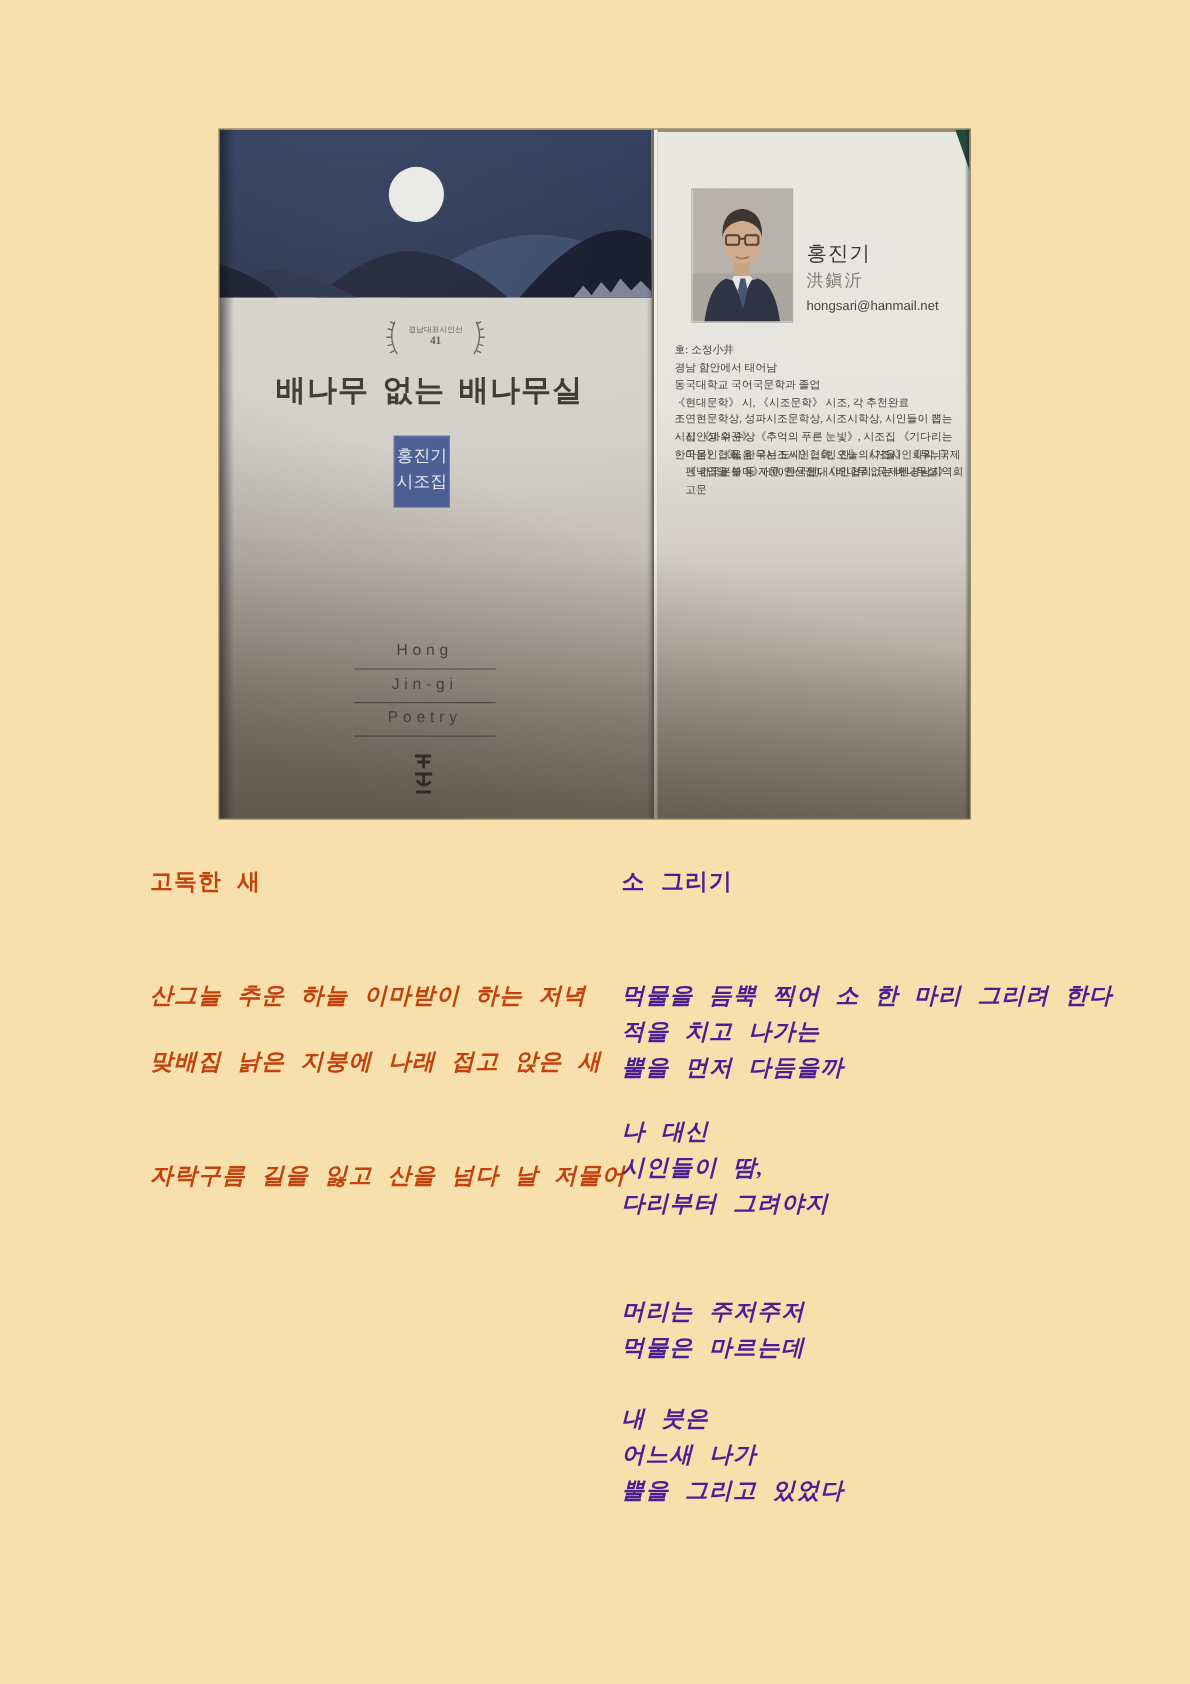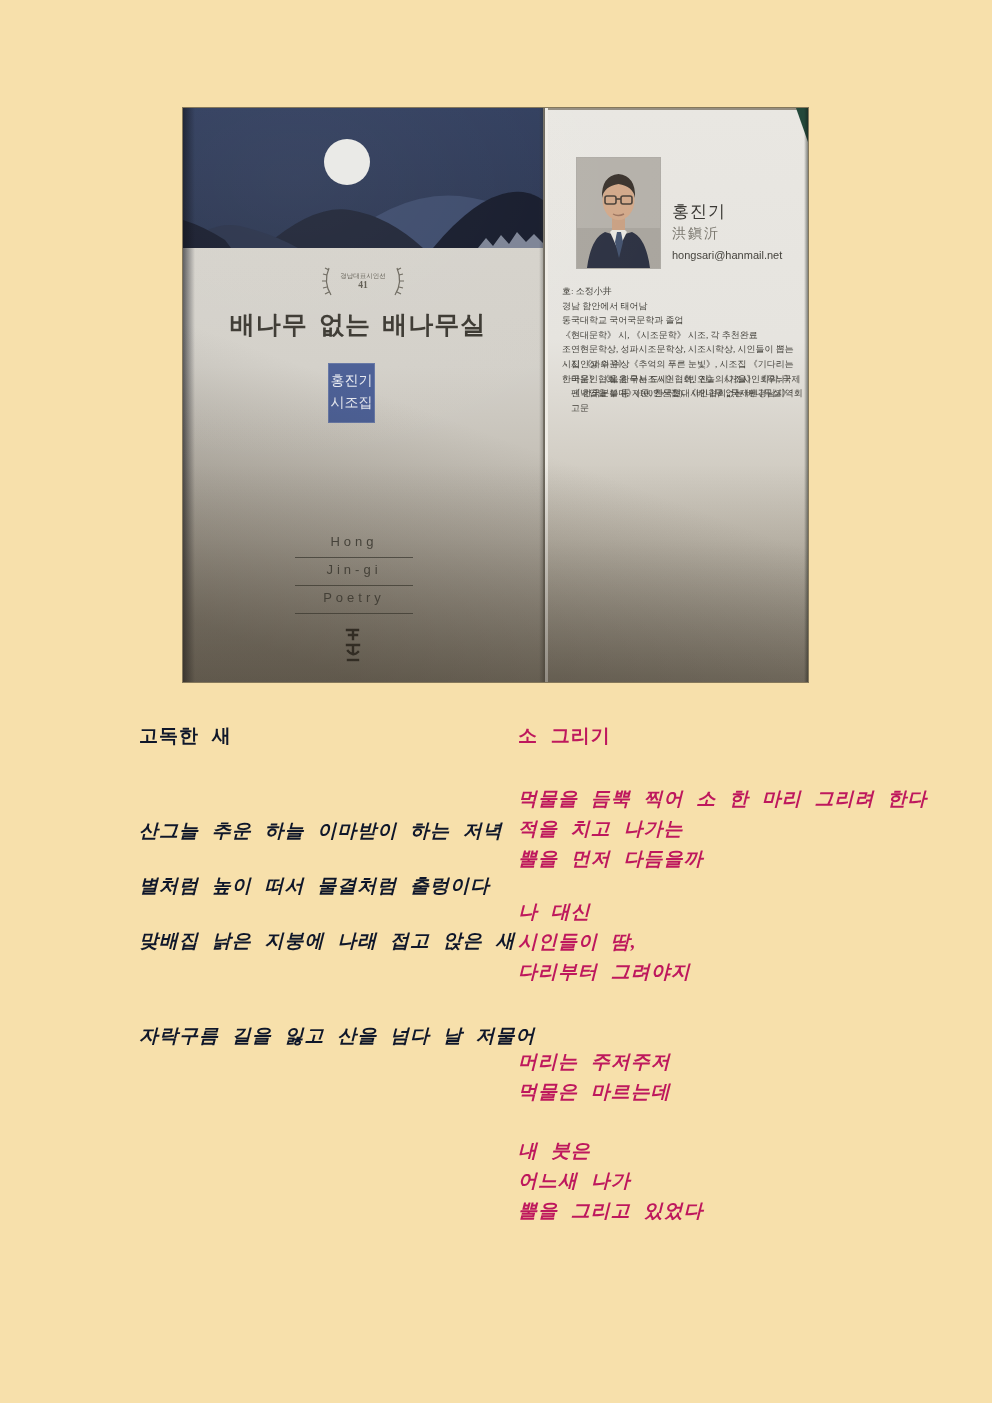--- a/index.html
+++ b/index.html
@@ -70,27 +70,27 @@
   .bio-item .bullet{position:static;padding-right:3px;}
   .photo-shadow-overlay{
     left:0;top:0;width:625px;height:574px;pointer-events:none;
     background:
       radial-gradient(120% 90% at 18% 12%,rgba(255,255,255,.06),rgba(0,0,0,0) 60%),
       linear-gradient(200deg,rgba(30,25,15,0) 55%,rgba(55,47,35,.38) 92%),
       linear-gradient(180deg,rgba(30,25,15,0) 62%,rgba(55,47,35,.30) 100%);
   }
   
   .poem{position:absolute;width:420px;font-weight:700;letter-spacing:1px;word-spacing:7px;}
-  .poem-left{left:139px;top:722px;color:#0f172a;}
-  .poem-right{left:518px;top:722px;color:#be185d;}
+  .poem-left{left:125px;top:722px;color:#c2410c;}
+  .poem-right{left:518px;top:722px;color:#4c1d95;}
   .poem-title{height:27px;line-height:27px;font-size:19px;}
   .poem-line{height:27px;line-height:27px;font-size:19px;white-space:nowrap;font-style:italic;}
   .poem-left .stanza{margin-top:68px;}
   .poem-left .poem-line + .poem-line{margin-top:28px;}
-  .poem-right .stanza-1{margin-top:36px;}
+  .poem-right .stanza-1{margin-top:68px;}
   .poem-right .stanza-2{margin-top:26px;}
   .poem-right .stanza-3{margin-top:63px;}
   .poem-right .stanza-4{margin-top:32px;}
   .poem-right .poem-line + .poem-line{margin-top:3px;}
 </style>
 </head>
 <body>
 
 <div class="photo">
 
@@ -196,21 +196,20 @@
     <span class="bio-item"><span class="bullet">·</span><span>한국문인협회, 한국시조시인협회, 오늘의시조시인회의, 국제펜 한국본부 등 자문, 한국현대시인협회, 국제펜경남지역회 고문</span></span>
   </div>
 
   <div class="photo-shadow-overlay"></div>
 </div>
 
 <div class="poem poem-left">
   <div class="poem-title">고독한 새</div>
   <div class="stanza">
     <div class="poem-line">산그늘 추운 하늘 이마받이 하는 저녁</div>
-    <div class="poem-line">별처럼 높이 떠서 물결처럼 출렁이다</div>
     <div class="poem-line">맞배집 낡은 지붕에 나래 접고 앉은 새</div>
   </div>
   <div class="stanza">
     <div class="poem-line">자락구름 길을 잃고 산을 넘다 날 저물어</div>
   </div>
 </div>
 
 <div class="poem poem-right">
   <div class="poem-title">소 그리기</div>
   <div class="stanza stanza-1">

